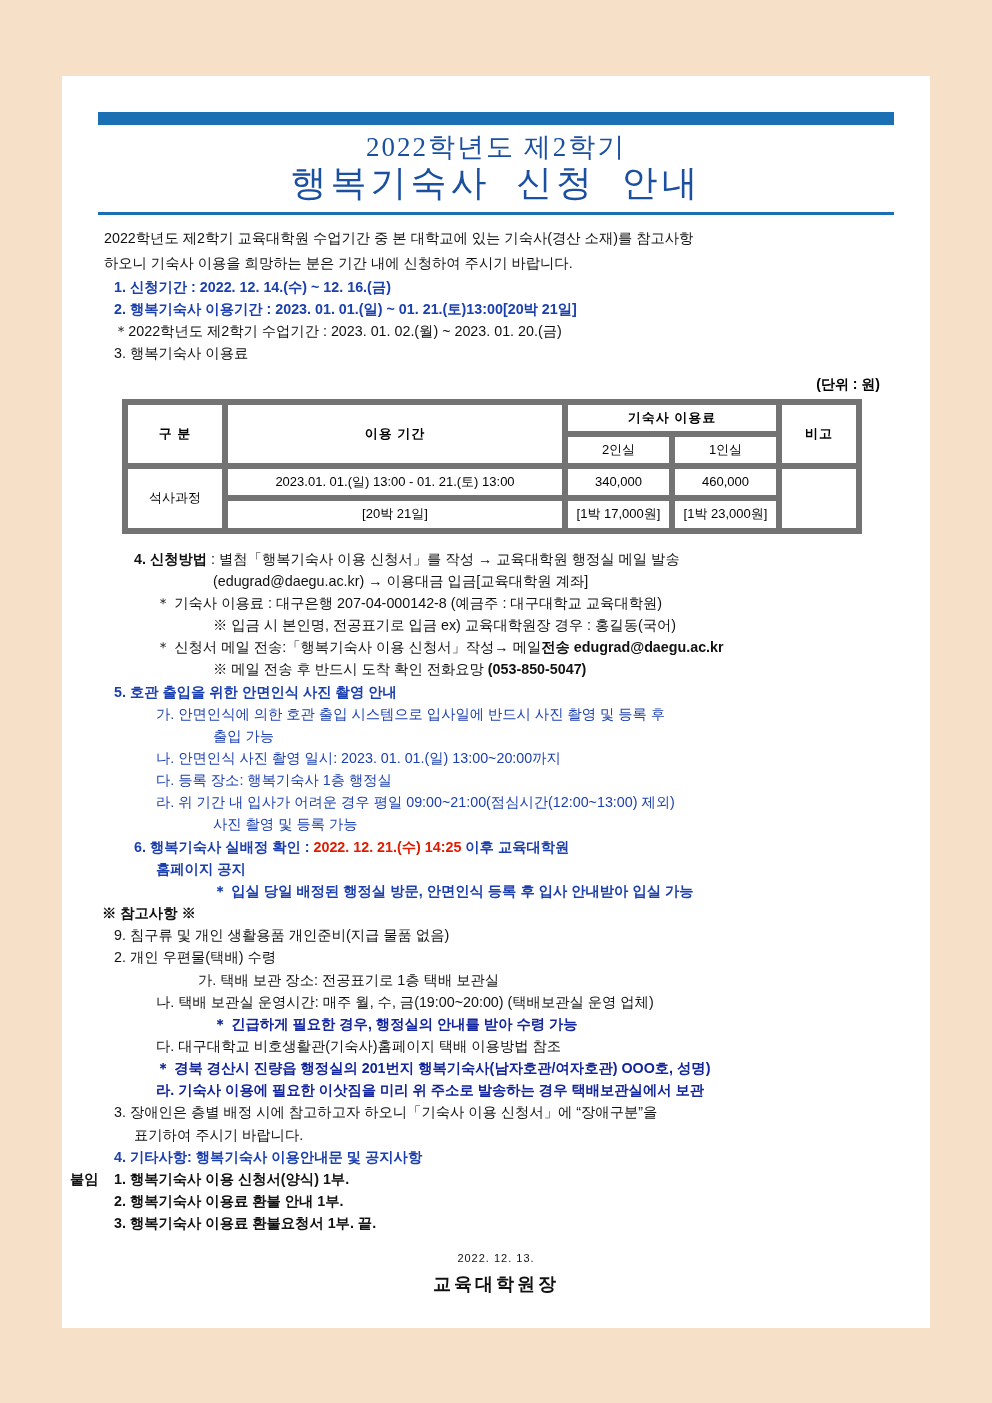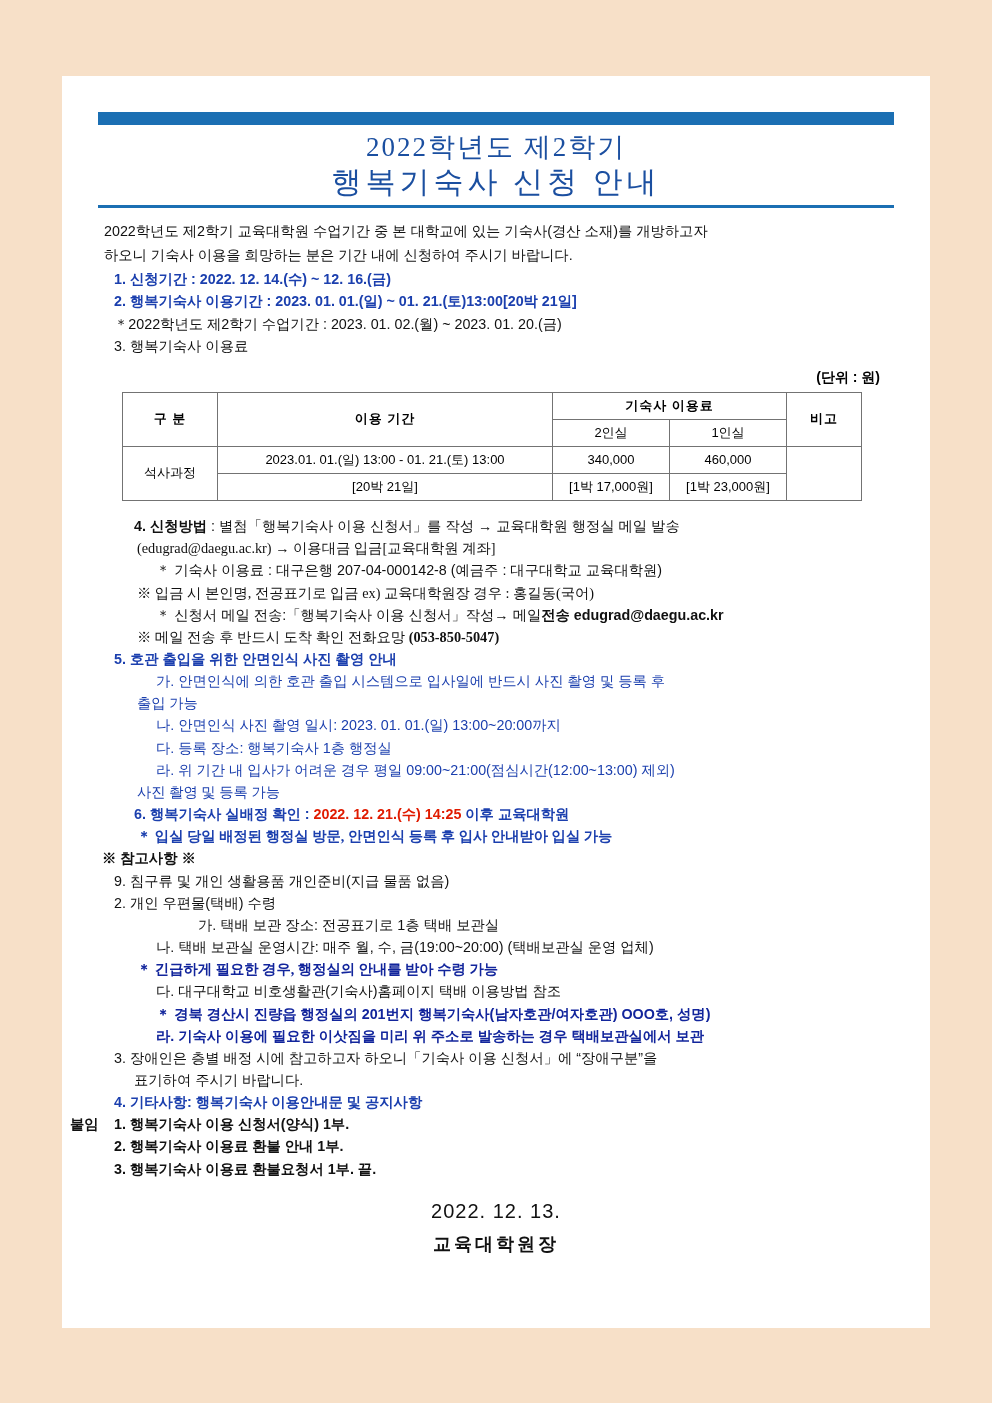--- a/index.html
+++ b/index.html
@@ -38,22 +38,22 @@
     color: #1b4fa0;
   }
   .title1 {
     font-size: 27px;
     font-family: "Liberation Serif", serif;
     letter-spacing: 2px;
     line-height: 1.2;
     padding-top: 2px;
   }
   .title2 {
-    font-size: 30px;
-    font-family: Liberation Serif, serif;
+    font-size: 36px;
+    font-family: Liberation Mono, monospace;
     letter-spacing: 4px;
     line-height: 1.25;
     padding-bottom: 2px;
   }
   .rule {
     height: 3px;
     background: #1b6fb3;
     margin-top: 2px;
     margin-bottom: 12px;
   }
@@ -79,60 +79,59 @@
   .li {
     margin-left: 16px;
   }
   .li2 {
     margin-left: 36px;
   }
   .li3 {
     margin-left: 58px;
   }
   .li4 {
-    margin-left: 39px;
-    font-family: Liberation Serif, serif;
+    margin-left: 115px;
   }
   .li5 {
     margin-left: 100px;
   }
   .unit {
     text-align: right;
     font-size: 14px;
     font-weight: bold;
     margin: 10px 14px 3px 0;
     color: #000;
   }
   table.fee {
     border-collapse: collapse;
     width: 740px;
     margin-left: 24px;
     font-size: 13px;
     color: #000;
   }
   table.fee td, table.fee th {
-    border: 1px solid #737373;
+    border: 6px solid #737373;
     text-align: center;
     padding: 3px 2px;
     font-weight: normal;
   }
   table.fee .hd {
     font-weight: bold;
     letter-spacing: 1px;
   }
   .section {
     margin-top: 4px;
   }
   .bold { font-weight: bold; }
   .sig {
     text-align: center;
     margin-top: 16px;
   }
   .sig .date {
-    font-size: 20px;
+    font-size: 11px;
     letter-spacing: 1px;
     color: #111;
   }
   .sig .who {
     font-size: 18px;
     font-weight: bold;
     letter-spacing: 3px;
     margin-top: 4px;
     color: #111;
     font-family: "Liberation Serif", serif;
@@ -147,21 +146,21 @@
     <div class="topbar"></div>
 
     <div class="title-block">
       <div class="title1">2022학년도 제2학기</div>
       <div class="title2">행복기숙사 신청 안내</div>
     </div>
     <div class="rule"></div>
 
     <div class="body-text">
 
-      <div class="intro">2022학년도 제2학기 교육대학원 수업기간 중 본 대학교에 있는 기숙사(경산 소재)를 개방하고자</div>
+      <div class="intro">2022학년도 제2학기 교육대학원 수업기간 중 본 대학교에 있는 기숙사(경산 소재)를 참고사항</div>
       <div class="intro">하오니 기숙사 이용을 희망하는 분은 기간 내에 신청하여 주시기 바랍니다.</div>
 
       <div class="li blue bold">1. 신청기간 : 2022.  12.   14.(수) ~   12.   16.(금)</div>
       <div class="li blue bold">2. 행복기숙사 이용기간 : 2023.  01.  01.(일) ~   01.  21.(토)13:00[20박 21일]</div>
       <div class="li">＊2022학년도 제2학기 수업기간 : 2023. 01. 02.(월) ~ 2023. 01. 20.(금)</div>
       <div class="li">3.  행복기숙사 이용료</div>
 
       <div class="unit">(단위 : 원)</div>
 
       <table class="fee">
@@ -210,20 +209,21 @@
       <div class="li3 blue">가.  안면인식에 의한 호관 출입 시스템으로 입사일에 반드시 사진 촬영 및 등록 후</div>
       <div class="li4 blue">출입 가능</div>
       <div class="li3 blue">나.  안면인식 사진 촬영 일시: 2023. 01. 01.(일) 13:00~20:00까지</div>
       <div class="li3 blue">다.  등록 장소: 행복기숙사 1층 행정실</div>
       <div class="li3 blue">라.  위 기간 내 입사가 어려운 경우 평일 09:00~21:00(점심시간(12:00~13:00) 제외)</div>
       <div class="li4 blue">사진 촬영 및 등록 가능</div>
 
       <div class="li2 blue bold">
         <span>6.  행복기숙사 실배정 확인 : </span><span class="red">2022. 12. 21.(수) 14:25</span><span> 이후 교육대학원</span>
       </div>
+      <div class="li3 blue bold">홈페이지 공지</div>
       <div class="li4 blue bold">＊ 입실 당일 배정된 행정실 방문, 안면인식 등록 후 입사 안내받아 입실 가능</div>
 
       <div class="bold" style="margin-left:4px">※ 참고사항 ※</div>
       <div class="li">9.  침구류 및 개인 생활용품 개인준비(지급 물품 없음)</div>
       <div class="li">2.  개인 우편물(택배) 수령</div>
       <div class="li5">가. 택배 보관 장소: 전공표기로 1층 택배 보관실</div>
       <div class="li3">나.  택배 보관실 운영시간: 매주 월, 수, 금(19:00~20:00) (택배보관실 운영 업체)</div>
       <div class="li4 navy-bold">＊ 긴급하게 필요한 경우, 행정실의 안내를 받아 수령 가능</div>
       <div class="li3">다.  대구대학교 비호생활관(기숙사)홈페이지 택배 이용방법 참조</div>
       <div class="li3 navy-bold">＊ 경북 경산시 진량읍 행정실의 201번지 행복기숙사(남자호관/여자호관) OOO호, 성명)</div>

